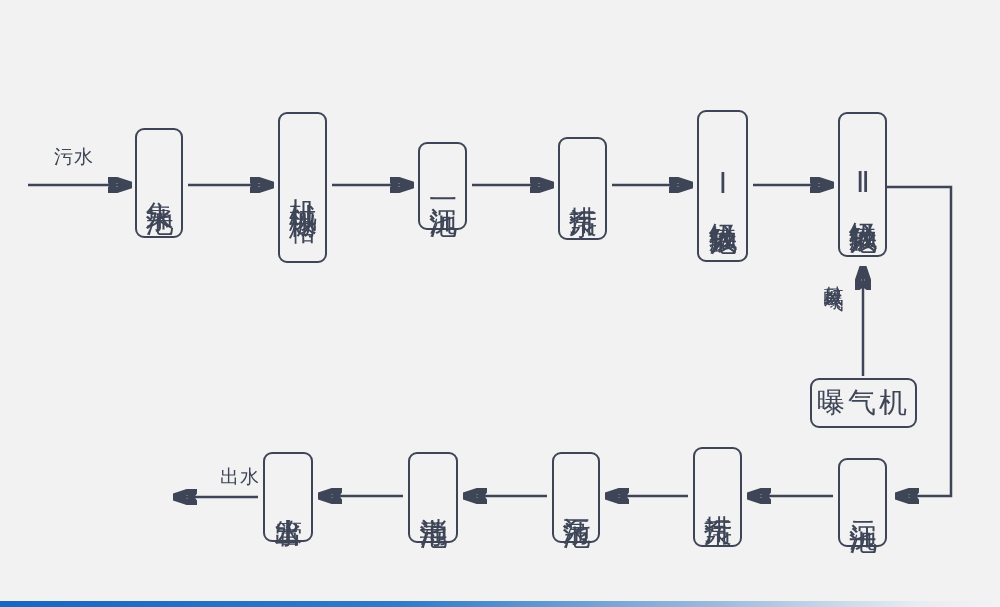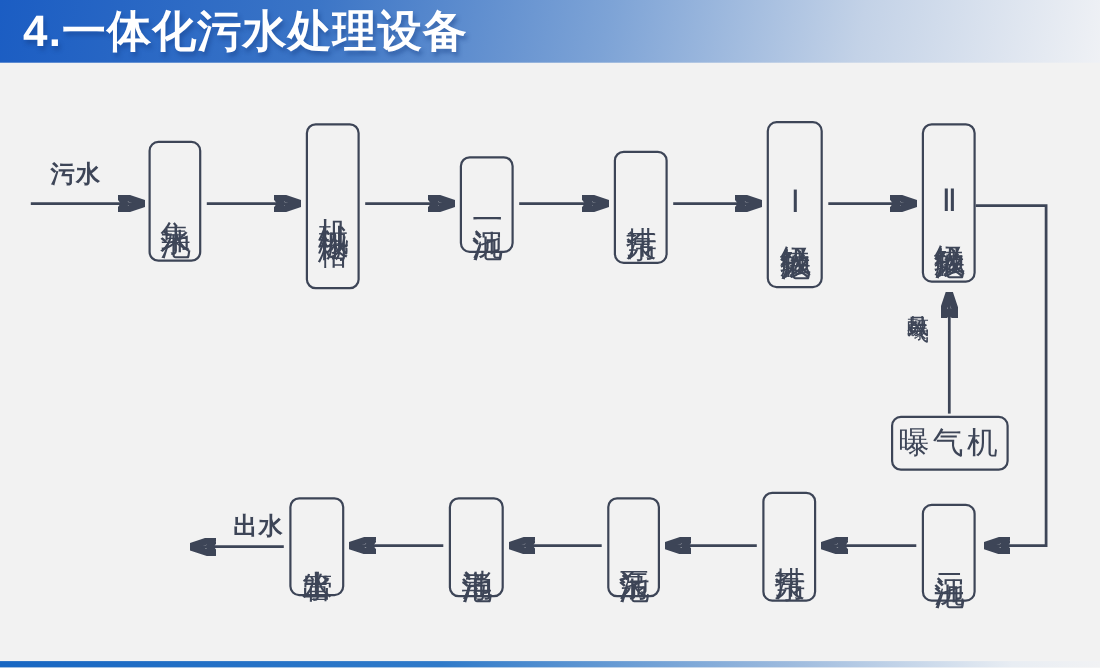--- a/index.html
+++ b/index.html
@@ -34,38 +34,35 @@
   }
   .vtext{
     writing-mode:vertical-rl;text-orientation:upright;
     color:var(--ink);font-size:28px;font-weight:500;letter-spacing:3px;line-height:1;
   }
   .vtext.tall{letter-spacing:6px;}
   .htext{
     color:var(--ink);font-size:28px;font-weight:500;letter-spacing:3px;line-height:1;
   }
   .flow-label{
-    position:absolute;color:var(--ink);font-size:22px;font-weight:700;
-    text-align:left;line-height:1;letter-spacing:1px;
+    position:absolute;color:var(--ink);font-size:19px;font-weight:400;
+    text-align:center;line-height:1;letter-spacing:1px;
   }
   .vlabel{
     position:absolute;color:var(--ink);font-size:20px;font-weight:500;
     writing-mode:vertical-rl;text-orientation:upright;letter-spacing:2px;line-height:1;
   }
   svg.wires{position:absolute;left:0;top:0;}
   svg.wires path{stroke:var(--ink);stroke-width:2.5;fill:none;}
 </style>
 </head>
 <body>
 
 <div class="stage">
 
-  <div class="header">
-    <div class="title">4.一体化污水处理设备</div>
-  </div>
 
   <svg class="wires" width="1000" height="607" viewBox="0 0 1000 607">
     <defs>
       <marker id="ah" viewBox="0 0 9.6 6.4" markerWidth="9.6" markerHeight="6.4" refX="9" refY="3.2" orient="auto-start-reverse" markerUnits="strokeWidth">
         <path d="M0,0 L9.6,3.2 L0,6.4 L2.4,3.2 Z" fill="#3d4557" stroke="none"></path>
       </marker>
     </defs>
     <path d="M28,185 H130" marker-end="url(#ah)"></path>
     <path d="M188,185 H272" marker-end="url(#ah)"></path>
     <path d="M332,185 H412" marker-end="url(#ah)"></path>

